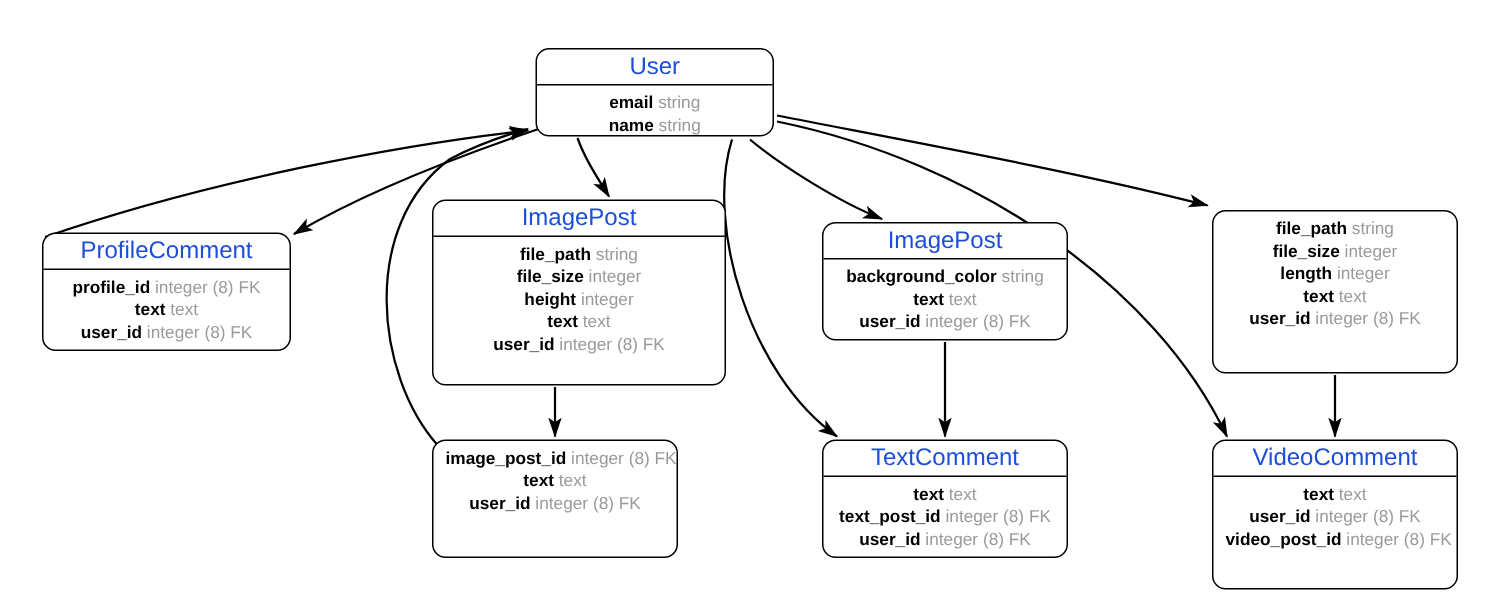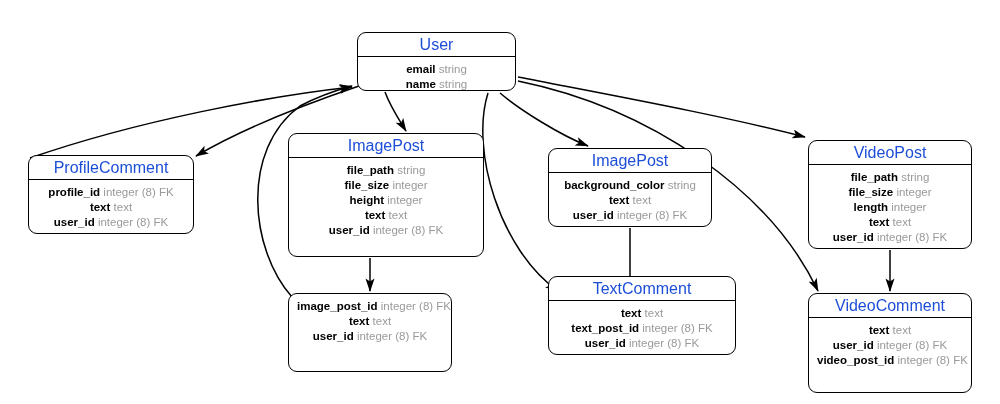--- a/index.html
+++ b/index.html
@@ -115,37 +115,36 @@
       </div>
       <div class="entity" style="left: 548px; top: 148px; width: 164px; height: 79px;">
         <div class="entity-title">ImagePost</div>
         <div class="entity-fields">
           <div class="field-row"><span class="field-name">background_color</span> <span class="field-type">string</span></div>
           <div class="field-row"><span class="field-name">text</span> <span class="field-type">text</span></div>
           <div class="field-row"><span class="field-name">user_id</span> <span class="field-type">integer (8) FK</span></div>
         </div>
       </div>
       <div class="entity" style="left: 808px; top: 140px; width: 164px; height: 109px;">
-        <div class="entity-title">VideoPost</div>
         <div class="entity-fields">
           <div class="field-row"><span class="field-name">file_path</span> <span class="field-type">string</span></div>
           <div class="field-row"><span class="field-name">file_size</span> <span class="field-type">integer</span></div>
           <div class="field-row"><span class="field-name">length</span> <span class="field-type">integer</span></div>
           <div class="field-row"><span class="field-name">text</span> <span class="field-type">text</span></div>
           <div class="field-row"><span class="field-name">user_id</span> <span class="field-type">integer (8) FK</span></div>
         </div>
       </div>
       <div class="entity" style="left: 288px; top: 293px; width: 164px; height: 79px;">
         <div class="entity-fields">
           <div class="field-row"><span class="field-name">image_post_id</span> <span class="field-type">integer (8) FK</span></div>
           <div class="field-row"><span class="field-name">text</span> <span class="field-type">text</span></div>
           <div class="field-row"><span class="field-name">user_id</span> <span class="field-type">integer (8) FK</span></div>
         </div>
       </div>
-      <div class="entity" style="left: 548px; top: 276px; width: 188px; height: 79px;">
+      <div class="entity" style="left: 548px; top: 293px; width: 164px; height: 79px;">
         <div class="entity-title">TextComment</div>
         <div class="entity-fields">
           <div class="field-row"><span class="field-name">text</span> <span class="field-type">text</span></div>
           <div class="field-row"><span class="field-name">text_post_id</span> <span class="field-type">integer (8) FK</span></div>
           <div class="field-row"><span class="field-name">user_id</span> <span class="field-type">integer (8) FK</span></div>
         </div>
       </div>
       <div class="entity" style="left: 808px; top: 293px; width: 164px; height: 100px;">
         <div class="entity-title">VideoComment</div>
         <div class="entity-fields">

